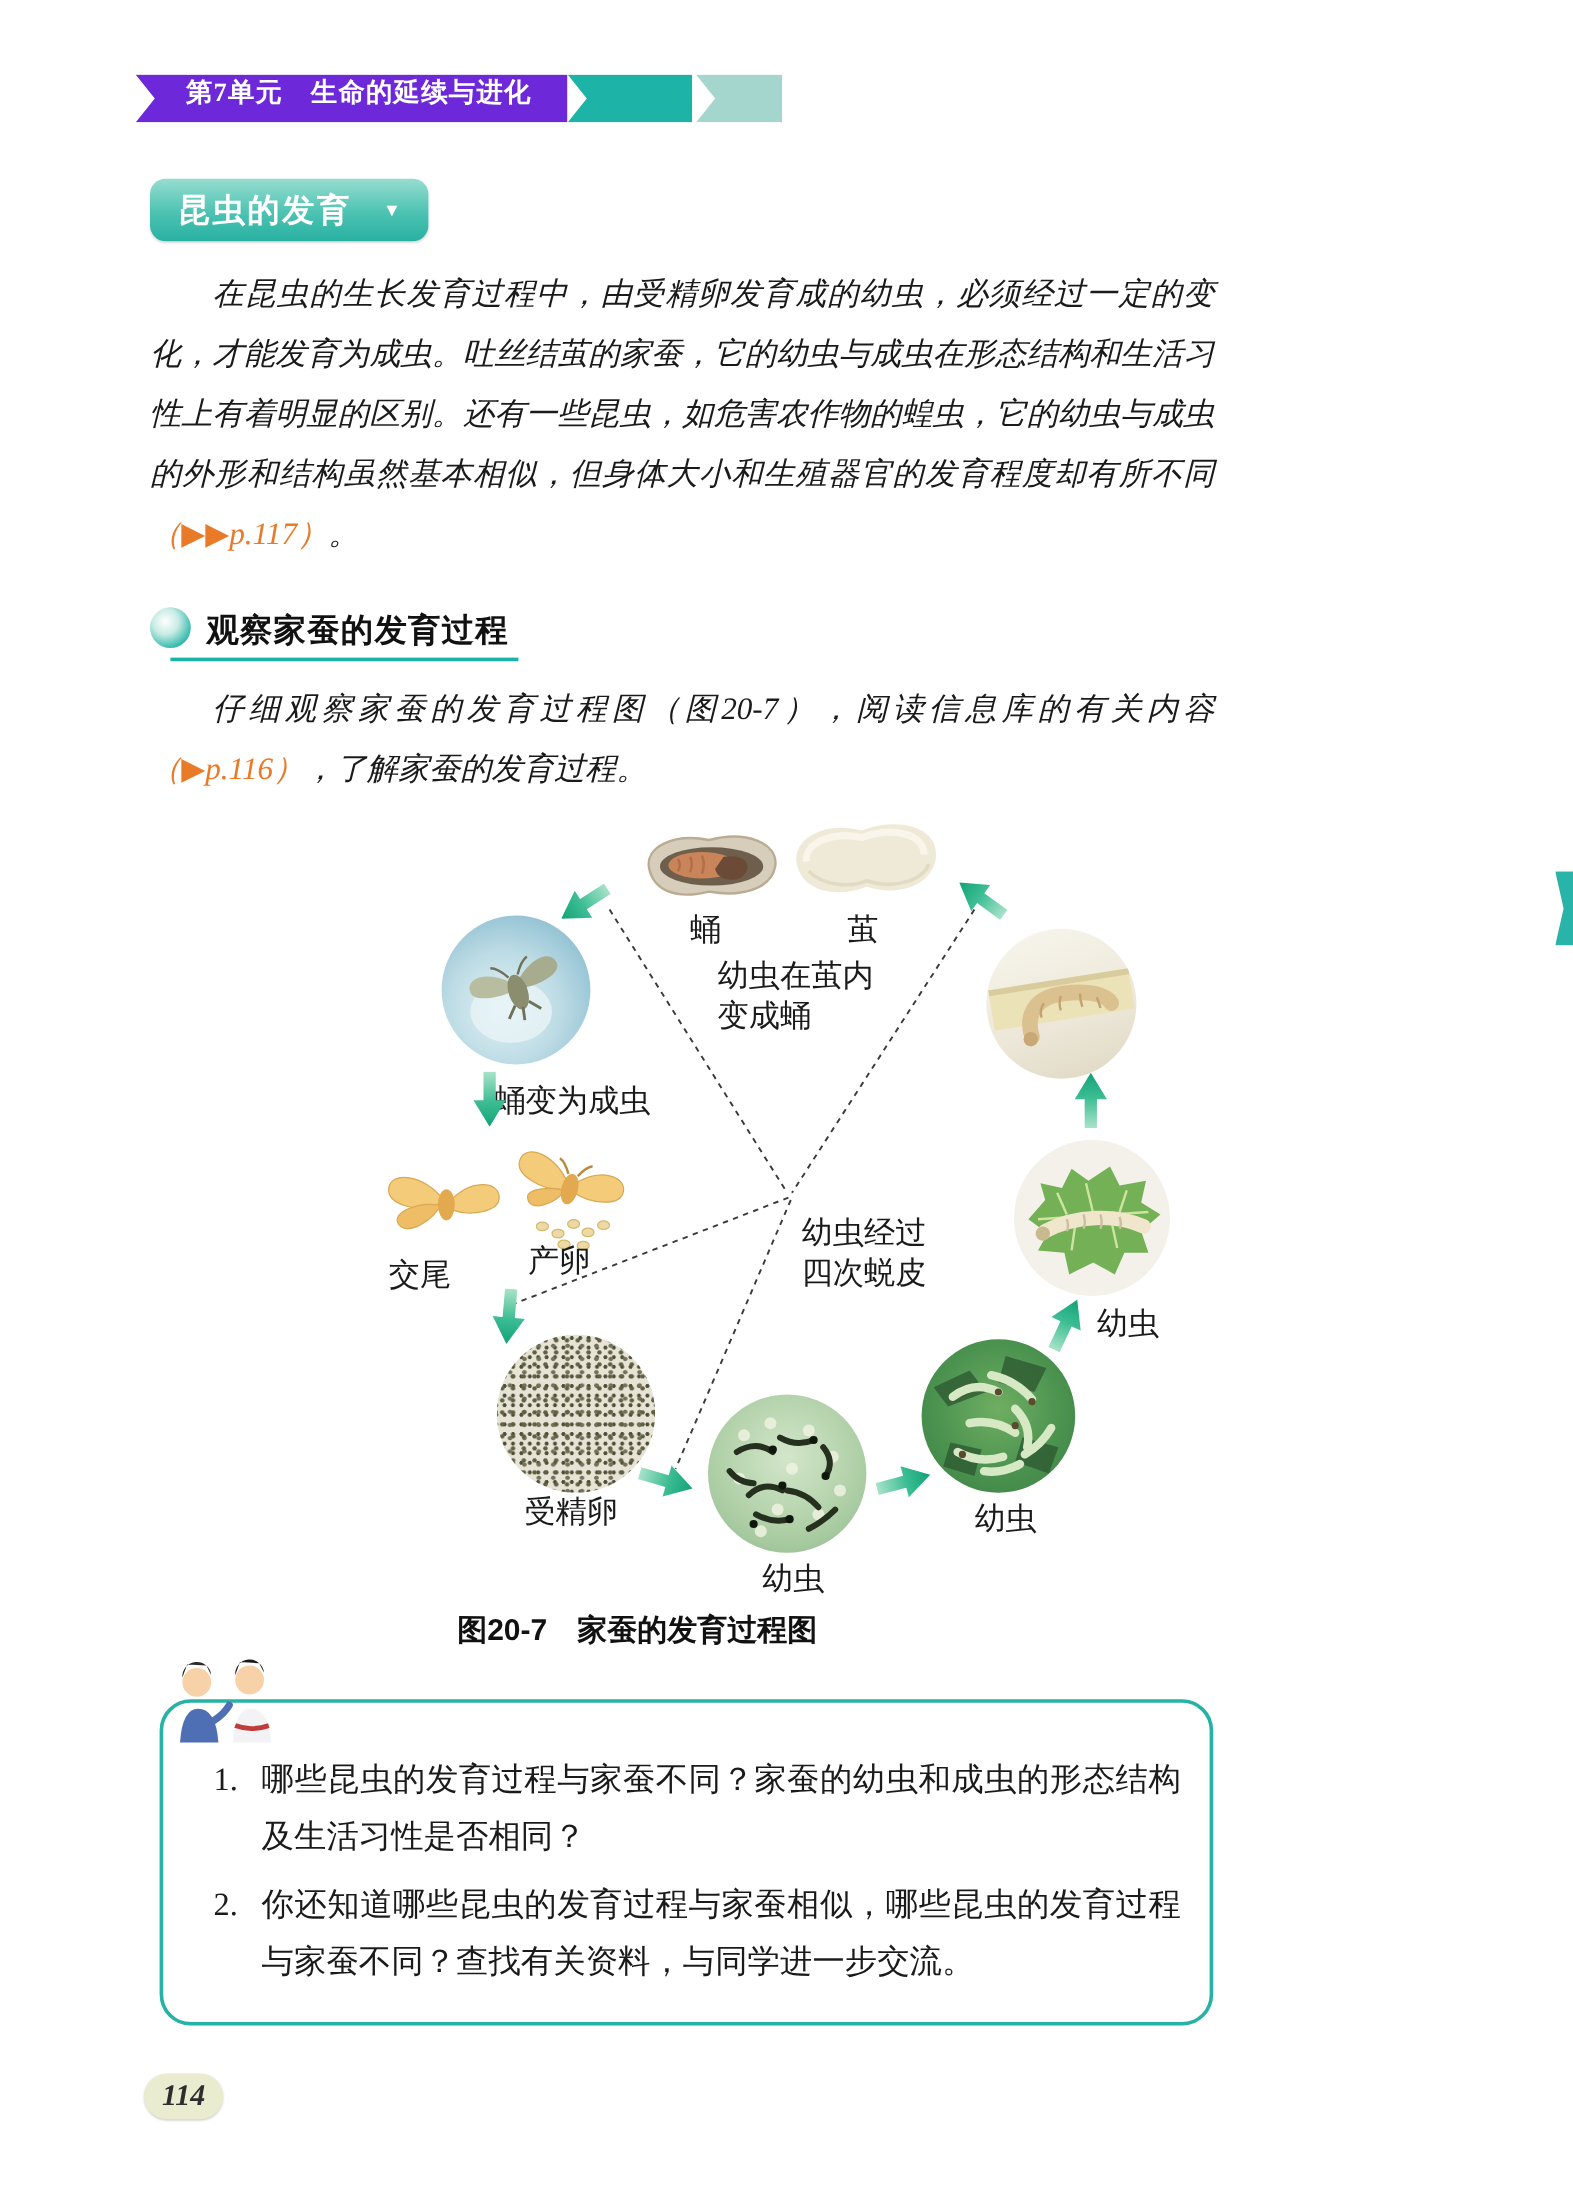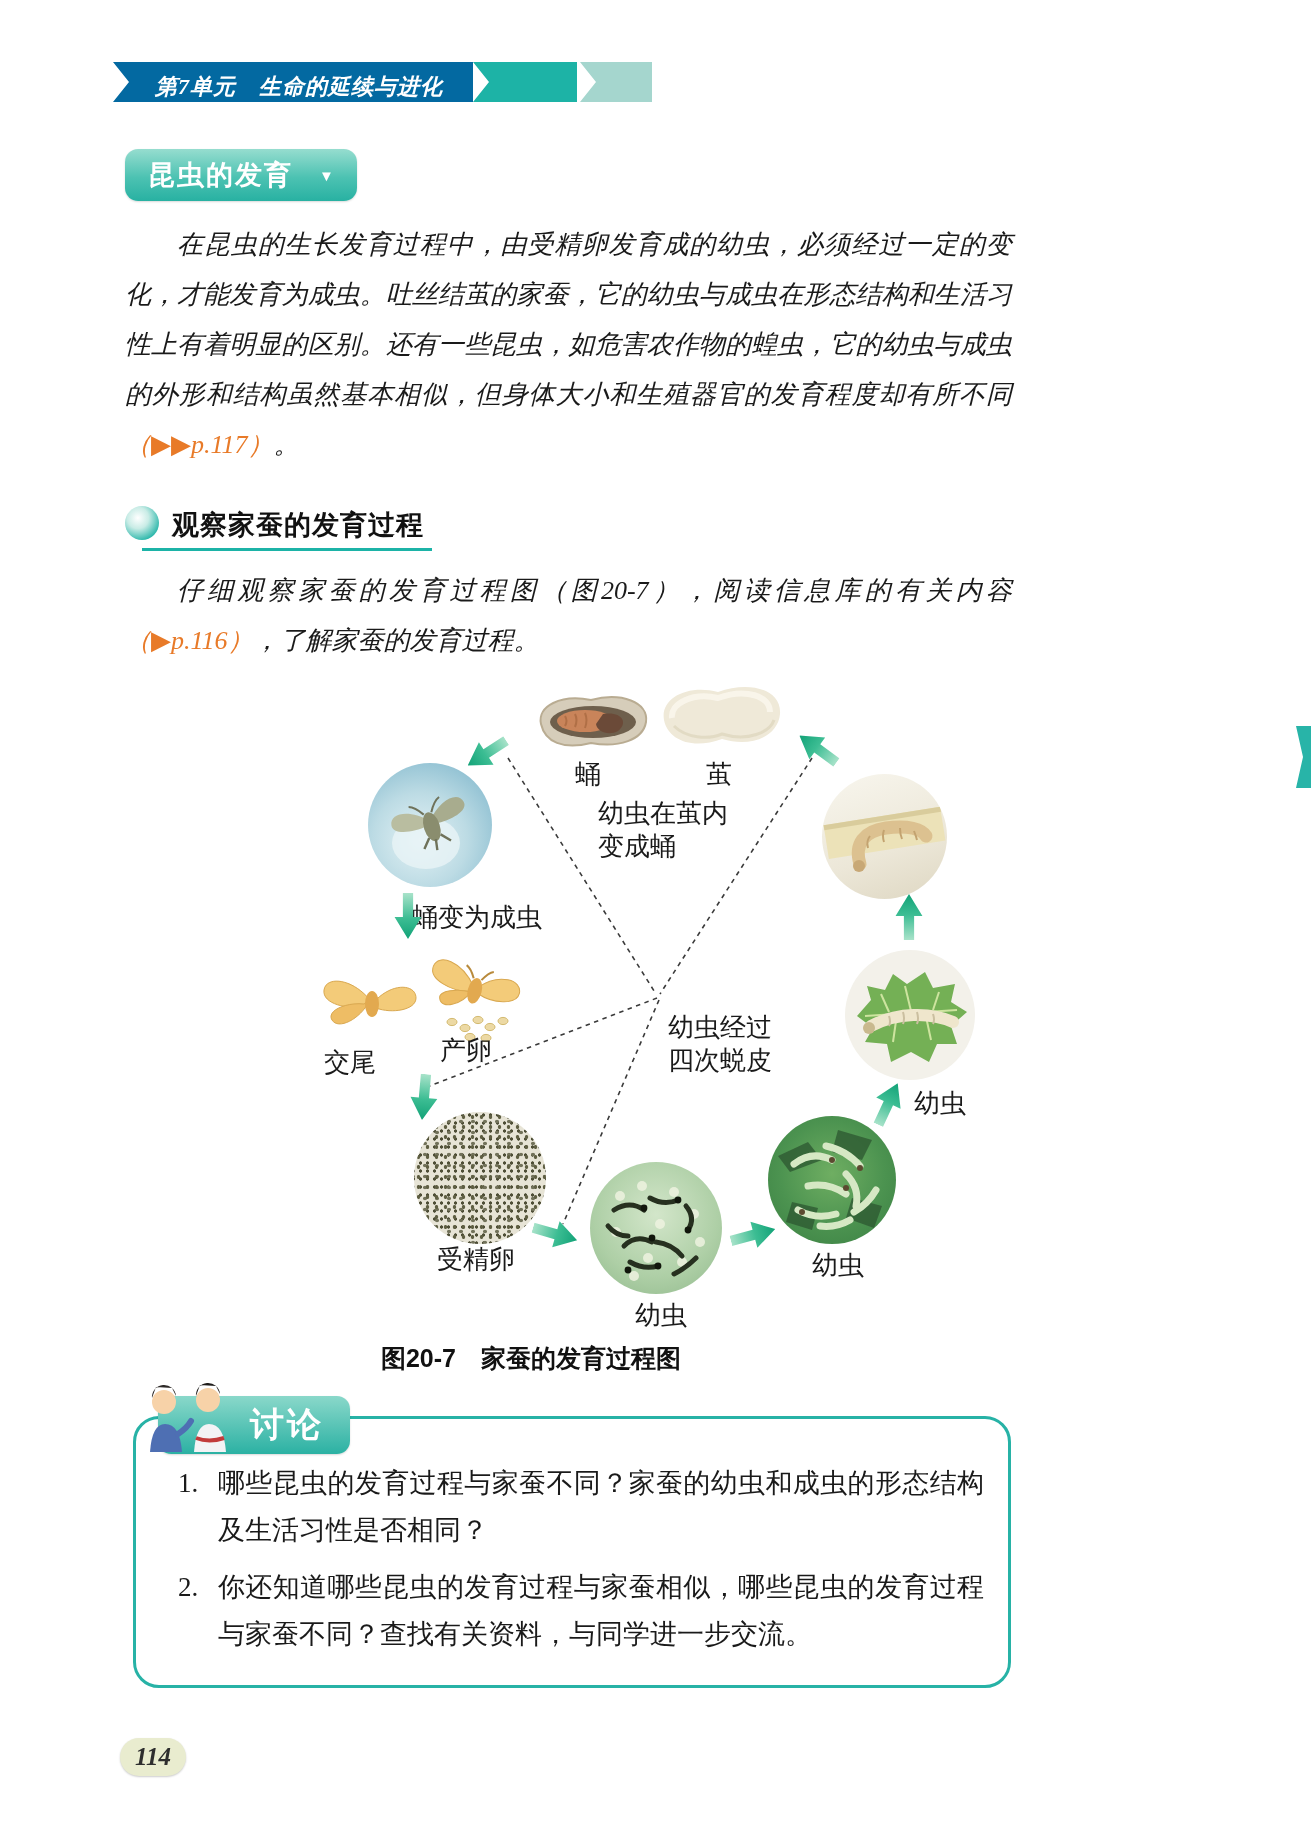--- a/index.html
+++ b/index.html
@@ -4,21 +4,21 @@
 <style>
   html,body{margin:0;padding:0;background:#fff;}
   .page{position:relative;width:1311px;height:1842px;background:#ffffff;overflow:hidden;
         font-family:"Liberation Serif","DejaVu Serif",serif;color:#1a1a1a;}
   .abs{position:absolute;}
   .sans{font-family:"Liberation Sans","DejaVu Sans",sans-serif;}
   .pre{white-space:pre-line;}
 
   
   .hdr-seg{position:absolute;top:62px;height:40px;clip-path:polygon(0 0,100% 0,100% 100%,0 100%,16px 50%);}
-  .hdr-orange{left:113px;width:360px;background:#0369a1;display:flex;align-items:flex-end;padding-left:42px;box-sizing:border-box;font-style:italic;}
+  .hdr-orange{left:113px;width:360px;background:#6d28d9;display:flex;align-items:flex-start;padding-left:42px;box-sizing:border-box;}
   .hdr-orange span{color:#fff;font-size:22px;font-weight:bold;letter-spacing:1px;}
   .hdr-teal{left:473px;width:104px;background:#1db3a6;}
   .hdr-light{left:580px;width:72px;background:#a5d6ce;}
   .edge-tab{left:1296px;top:726px;width:15px;height:62px;background:#28b4a8;
             clip-path:polygon(0 0,100% 0,100% 100%,0 100%,7px 50%);}
 
   
   .badge{left:125px;top:149px;width:232px;height:52px;border-radius:13px;
          background:linear-gradient(180deg,#96ddcf 0%,#4cc2b2 55%,#28b1a2 100%);
          display:flex;align-items:center;justify-content:center;gap:26px;
@@ -67,21 +67,21 @@
               box-shadow:0 1px 2px rgba(0,0,0,.15);}
   .disc-badge .t{color:#fff;font-size:34px;font-weight:bold;letter-spacing:3px;}
   .disc-items{left:178px;top:1450px;width:806px;}
   .disc-item{display:flex;font-size:27px;line-height:47px;margin-top:10px;}
   .disc-item .n{width:40px;flex:none;}
   .disc-item .x{text-align:justify;}
 
   .page-pill{left:120px;top:1728px;width:66px;height:38px;background:#e9eccf;border-radius:19px;
              display:flex;align-items:center;justify-content:center;
              font-style:italic;font-weight:bold;font-size:25px;color:#2e2e2e;
-             box-shadow:0 1px 2px rgba(0,0,0,.2);margin-top:10px;}
+             box-shadow:0 1px 2px rgba(0,0,0,.2);}
   .cap{left:125px;top:1342px;width:812px;text-align:center;font-size:25px;font-weight:bold;color:#111;}
 </style>
 </head>
 <body>
 
 <div class="page">
 
   <div class="hdr-seg hdr-orange">
     <span>第7单元　生命的延续与进化</span>
   </div>
@@ -289,23 +289,20 @@
   <div class="arr" style="left:401px;top:1081px;transform:rotate(95deg);"></div>
   <div class="arr" style="left:532px;top:1218px;transform:rotate(16deg);"></div>
   <div class="arr" style="left:730px;top:1219px;transform:rotate(-15deg);"></div>
   <div class="arr" style="left:865px;top:1088px;transform:rotate(-65deg);"></div>
   <div class="arr" style="left:886px;top:901px;transform:rotate(-90deg);"></div>
   <div class="arr" style="left:795px;top:733px;transform:rotate(-144deg);"></div>
 
   <div class="abs cap sans">图20-7　家蚕的发育过程图</div>
 
   <div class="abs disc-box"></div>
-  <div class="abs disc-badge">
-    <span class="t sans">讨论</span>
-  </div>
   <svg class="abs" style="left:138px;top:1382px;" width="104" height="74" viewBox="0 0 104 74">
     <circle cx="26" cy="20" r="12" fill="#f7d2a8"></circle>
     <path d="M14 16 a12 12 0 0 1 24 -2 l-4 -8 -16 -1 z" fill="#2e2a28"></path>
     <path d="M12 70 q2 -28 15 -28 q15 0 17 28 z" fill="#4e6fb3"></path>
     <path d="M40 52 q9 -6 13 -13" stroke="#4e6fb3" stroke-width="6" stroke-linecap="round" fill="none"></path>
     <circle cx="70" cy="18" r="12" fill="#f7d2a8"></circle>
     <path d="M58 14 a12 12 0 0 1 24 -2 l-4 -8 -16 -1 z" fill="#1e1c1a"></path>
     <path d="M56 70 q2 -28 15 -28 q15 0 17 28 z" fill="#f3f3f5"></path>
     <path d="M58 56 q13 5 28 0" stroke="#c23b3b" stroke-width="4" fill="none"></path>
   </svg>

